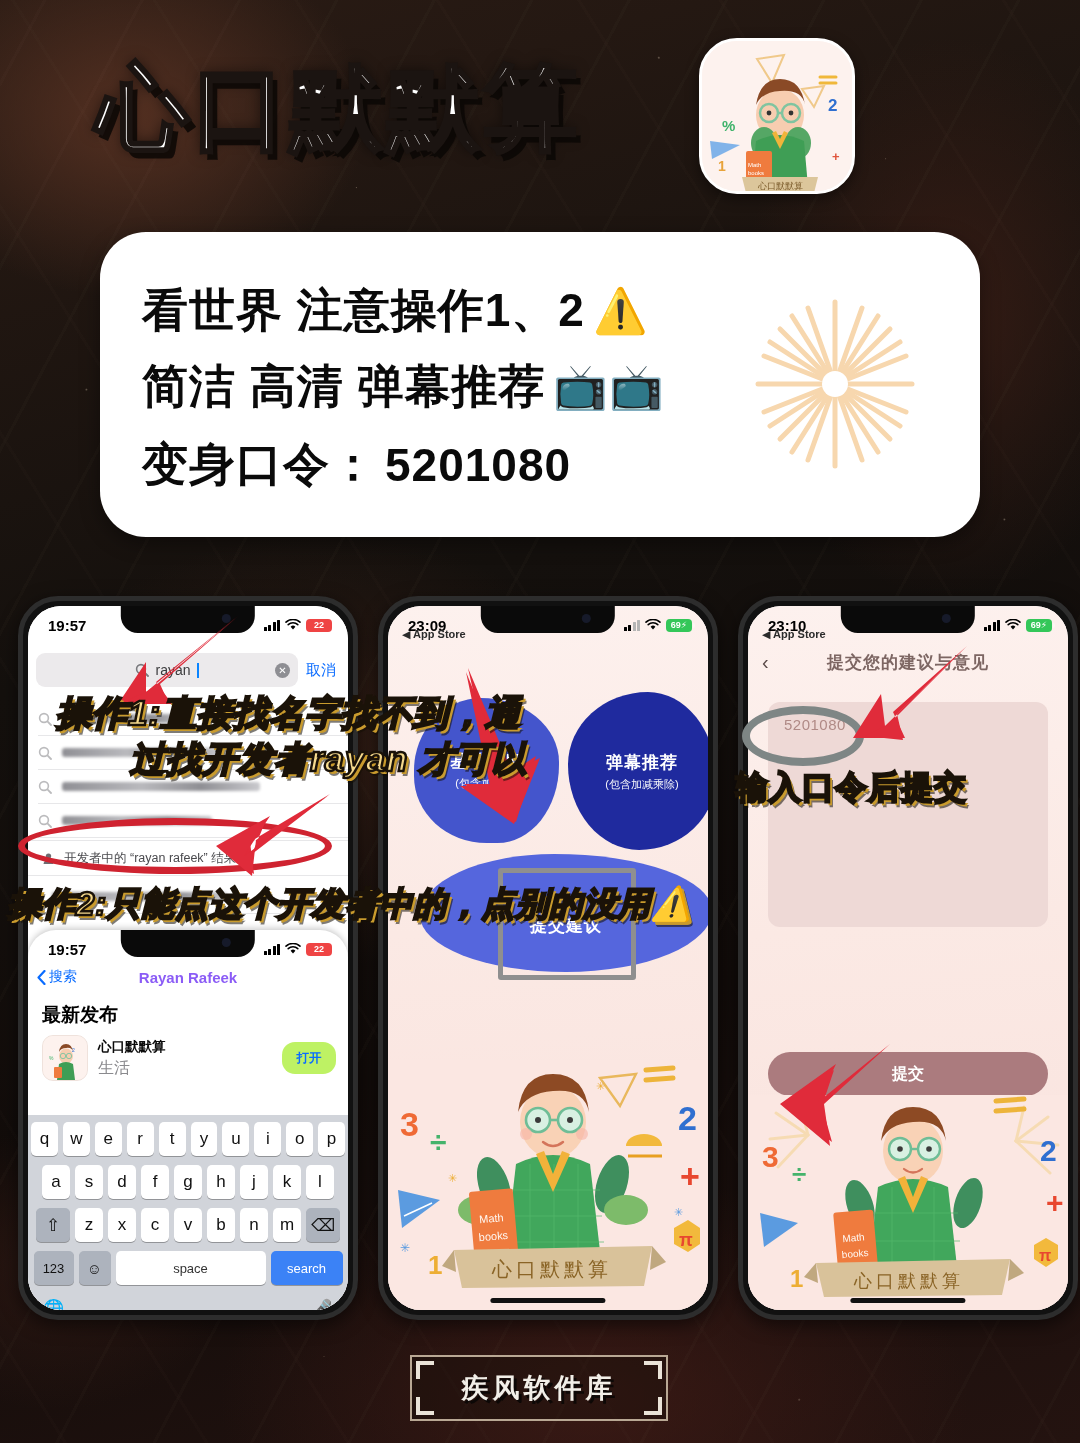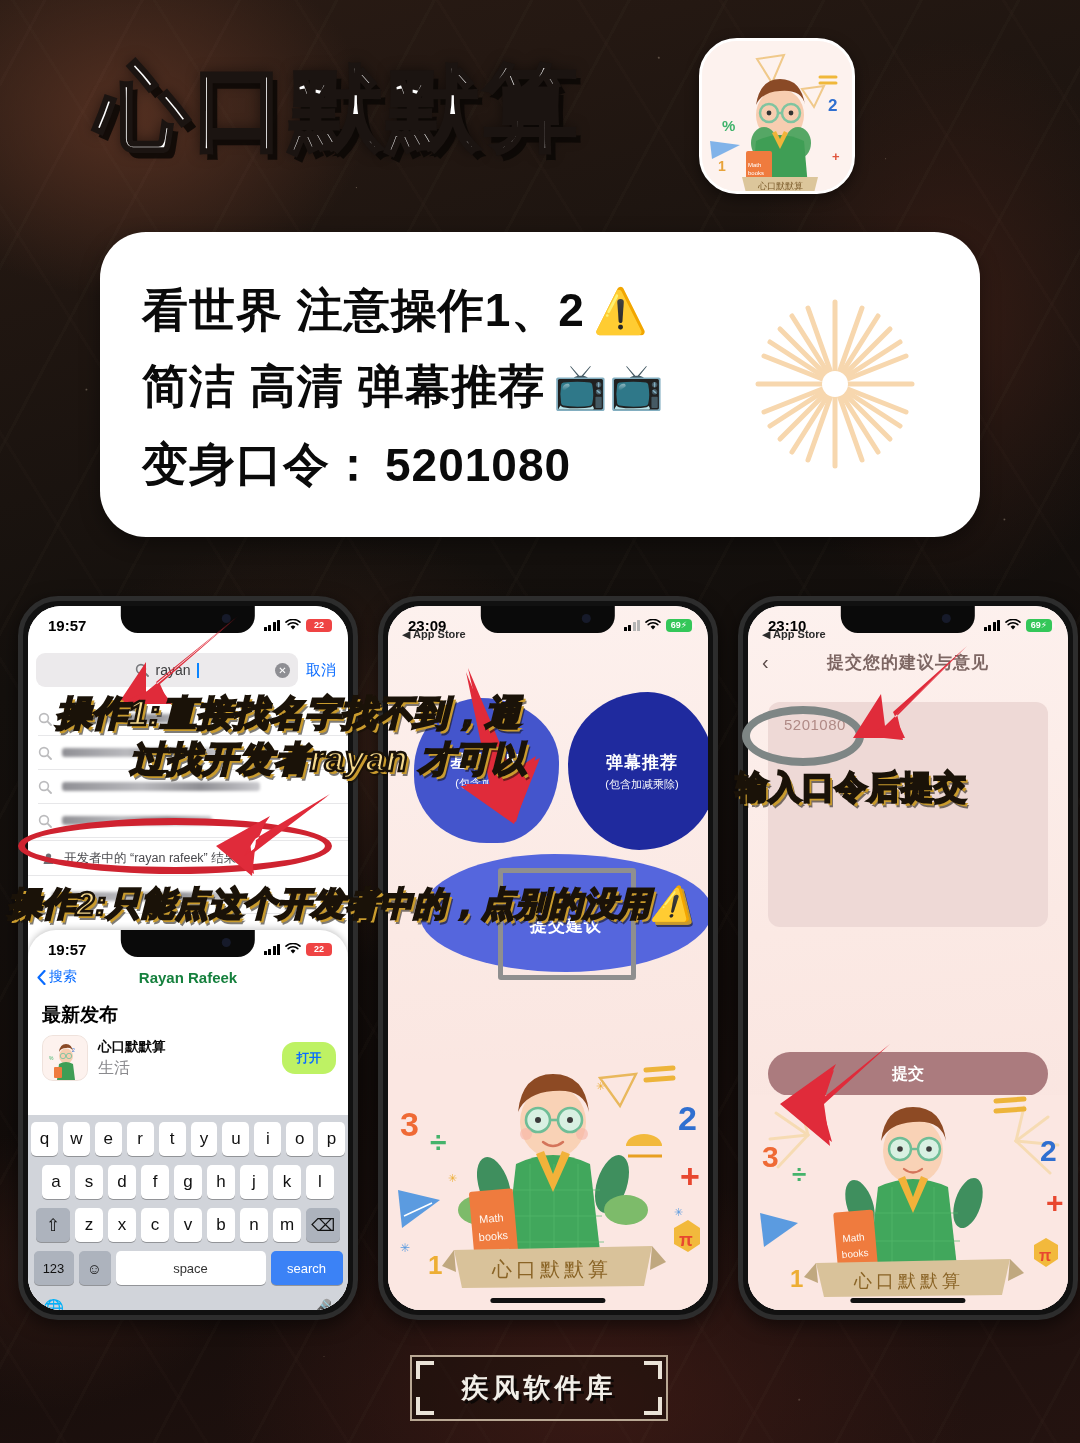--- a/index.html
+++ b/index.html
@@ -149,21 +149,21 @@
     gap:9px; padding-left:14px; background:#fff; border-top:1px solid #e7e7e9; border-bottom:1px solid #e7e7e9; }
   .dev-row .label { font-size:12.5px; color:#4a4a4e; }
 
   
   #p1-dev { position:absolute; top:324px; left:0; right:0; height:400px; background:#fff;
             border-radius:28px 28px 0 0; overflow:hidden; box-shadow:0 -2px 6px rgba(0,0,0,.2); }
   .navbar { position:absolute; top:30px; left:0; right:0; height:34px; display:flex;
             align-items:center; justify-content:center; }
   .nav-back { position:absolute; left:9px; display:flex; align-items:center; gap:3px;
               color:#0a6cff; font-size:14px; }
-  .nav-title { font-size:15px; font-weight:600; color:#15803d; }
+  .nav-title { font-size:15px; font-weight:600; color:#8b5cf6; }
   .sec-title { position:absolute; top:72px; left:14px; font-size:19px; font-weight:800; color:#000; }
   .app-row { position:absolute; top:104px; left:14px; right:12px; height:48px; display:flex;
              align-items:center; gap:10px; }
   .app-thumb { width:46px; height:46px; border-radius:11px; overflow:hidden; flex:none;
                background:linear-gradient(160deg,#fdf1ec,#fbeae4); border:1px solid #efe2dc; }
   .app-meta { flex:1; display:flex; flex-direction:column; gap:2px; }
   .app-name { font-size:13.5px; font-weight:600; color:#0a0a0a; }
   .app-cat { font-size:16px; color:#8a8a8e; }
   .open-btn { width:54px; height:32px; border-radius:13px; background:#bef264; color:#0a6cff;
               font-size:12.5px; font-weight:700; display:flex; align-items:center; justify-content:center; }

